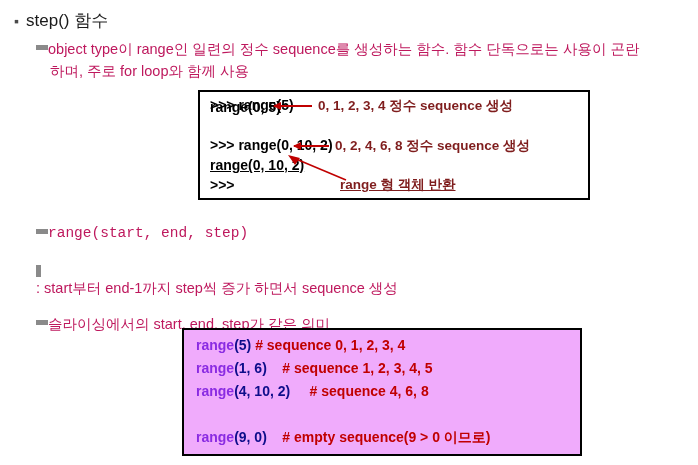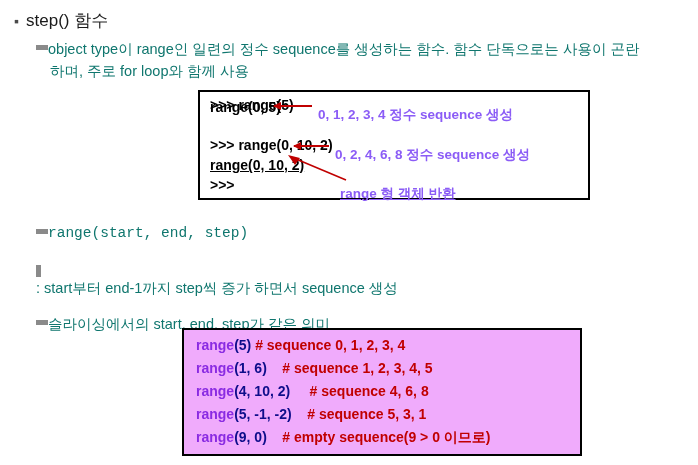--- a/index.html
+++ b/index.html
@@ -51,21 +51,21 @@
   .l2 .sq {
     flex: 0 0 12px;
     margin-top: 7px;
     width: 5px;
     height: 5px;
     background: #8a8a8a;
   }
   .l2 .txt {
     font-size: 14.5px;
     line-height: 22px;
-    color: #0f766e;
+    color: #be185d;
     max-width: 630px;
   }
   .l2 .txt .cont {
     display: block;
     padding-left: 2px;
   }
 
   
   .console-box {
     position: relative;
@@ -87,23 +87,22 @@
   .c-l1 { left: 10px; top: 5px; }
   .c-l2 { left: 10px; top: 7px; }
   .c-l3 { left: 10px; top: 45px; }
   .c-l4 { left: 10px; top: 65px; text-decoration: underline; }
   .c-l5 { left: 10px; top: 85px; }
 
   .annot {
     position: absolute;
     font-size: 13.5px;
     font-weight: bold;
-    color: #8b5cf6;
+    color: #7f1d1d;
     white-space: nowrap;
-    margin-top: 9px;
   }
   .a1 { left: 118px; top: 5px; }
   .a2 { left: 135px; top: 45px; }
   .a3 { left: 140px; top: 84px; text-decoration: underline; }
 
   
   .arrow {
     position: absolute;
     background: #c00000;
     height: 1.6px;
@@ -208,17 +207,16 @@
 
   <div class="l2" style="margin-top:14px;">
     <span class="sq"></span>
     <span class="txt">슬라이싱에서의 start, end, step가 같은 의미</span>
   </div>
 
   <div class="code-box">
     <div class="code-line cl-0"><span class="kw">range</span><span class="args">(5)</span><span class="cmt"> # sequence 0, 1, 2, 3, 4</span></div>
     <div class="code-line cl-1"><span class="kw">range</span><span class="args">(1, 6)</span><span class="cmt">    # sequence 1, 2, 3, 4, 5</span></div>
     <div class="code-line cl-2"><span class="kw">range</span><span class="args">(4, 10, 2)</span><span class="cmt">     # sequence 4, 6, 8</span></div>
-    <div class="code-line cl-3"><span class="kw">range</span><span class="args">(5, -1, -2)</span><span class="cmt">    # sequence 5, 3, 1</span></div>
     <div class="code-line cl-4"><span class="kw">range</span><span class="args">(9, 0)</span><span class="cmt">    # empty sequence(9 &gt; 0 이므로)</span></div>
   </div>
 
 </div>
 
 </body></html>

